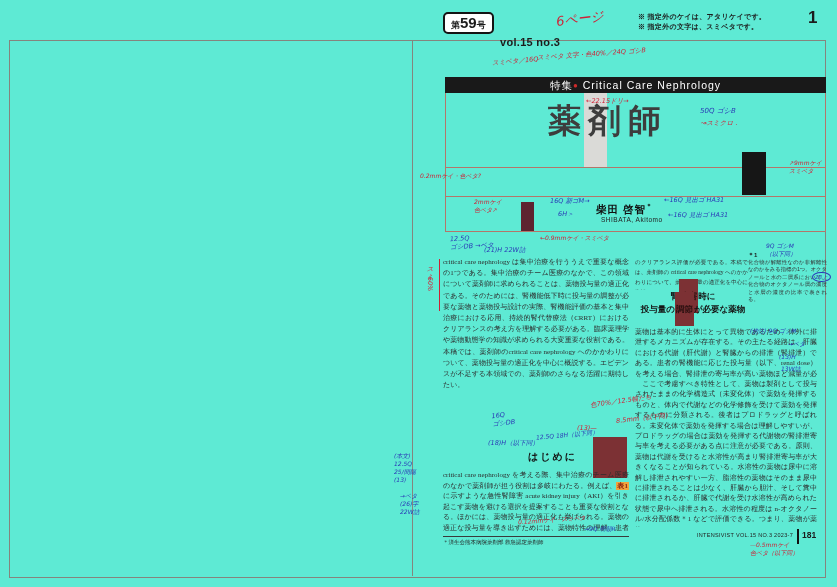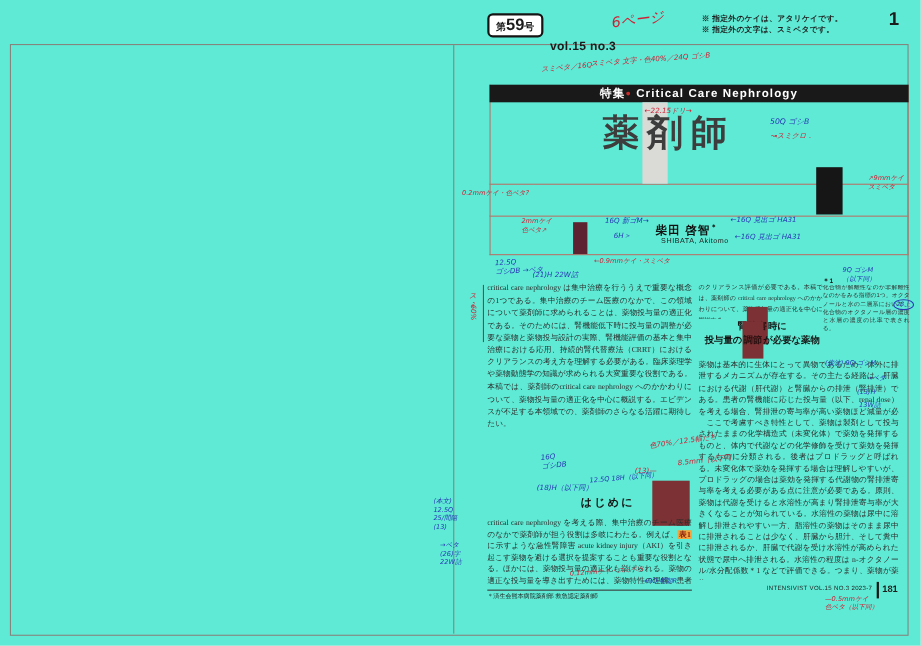--- a/index.html
+++ b/index.html
@@ -13,21 +13,21 @@
   #issue-badge{left:443px;top:12px;border:2px solid #141414;border-radius:5px;padding:0 6px;
                height:18px;line-height:18px;font-weight:bold;background:#fff;}
   #issue-badge .sm{font-size:9px;} #issue-badge .lg{font-size:15px;letter-spacing:0;}
   #vol-label{left:500px;top:16px;font-size:11px;font-weight:bold;letter-spacing:.3px;margin-top:20px;}
   #sheet-no{left:808px;top:8px;font-size:17px;font-weight:bold;}
   .notice{left:638px;font-size:7px;font-weight:bold;letter-spacing:.3px;}
   
   .rule-h{background:#b3766a;height:1px;}
   .rule-v{background:#b3766a;width:1px;}
   #feature-bar{left:445px;top:77px;width:381px;height:16px;background:#191919;color:#fff;
-               text-align:center;font-size:10.5px;font-weight:bold;line-height:16px;letter-spacing:1px;}
+               text-align:center;font-size:10.5px;font-weight:normal;line-height:16px;letter-spacing:1px;}
   #feature-bar .dot{color:#cc2a2a;font-size:8px;vertical-align:1px;}
   #gray-band{left:584px;top:93px;width:23px;height:74px;background:#dadad7;}
   #article-title{left:548px;top:99px;width:190px;text-align:left;font-size:33px;font-weight:bold;
                  color:#3d3d3d;letter-spacing:7px;font-family:"Liberation Sans",sans-serif;}
   #corner-black{left:742px;top:152px;width:24px;height:43px;background:#161616;}
   #author-maroon{left:521px;top:202px;width:13px;height:29px;background:#5e2330;}
   #author-name{left:596px;top:202px;font-size:10.5px;font-weight:bold;letter-spacing:1px;color:#111;}
   #author-name sup{font-size:6px;}
   #author-romaji{left:601px;top:216px;font-size:6.5px;letter-spacing:.5px;color:#222;}
   

